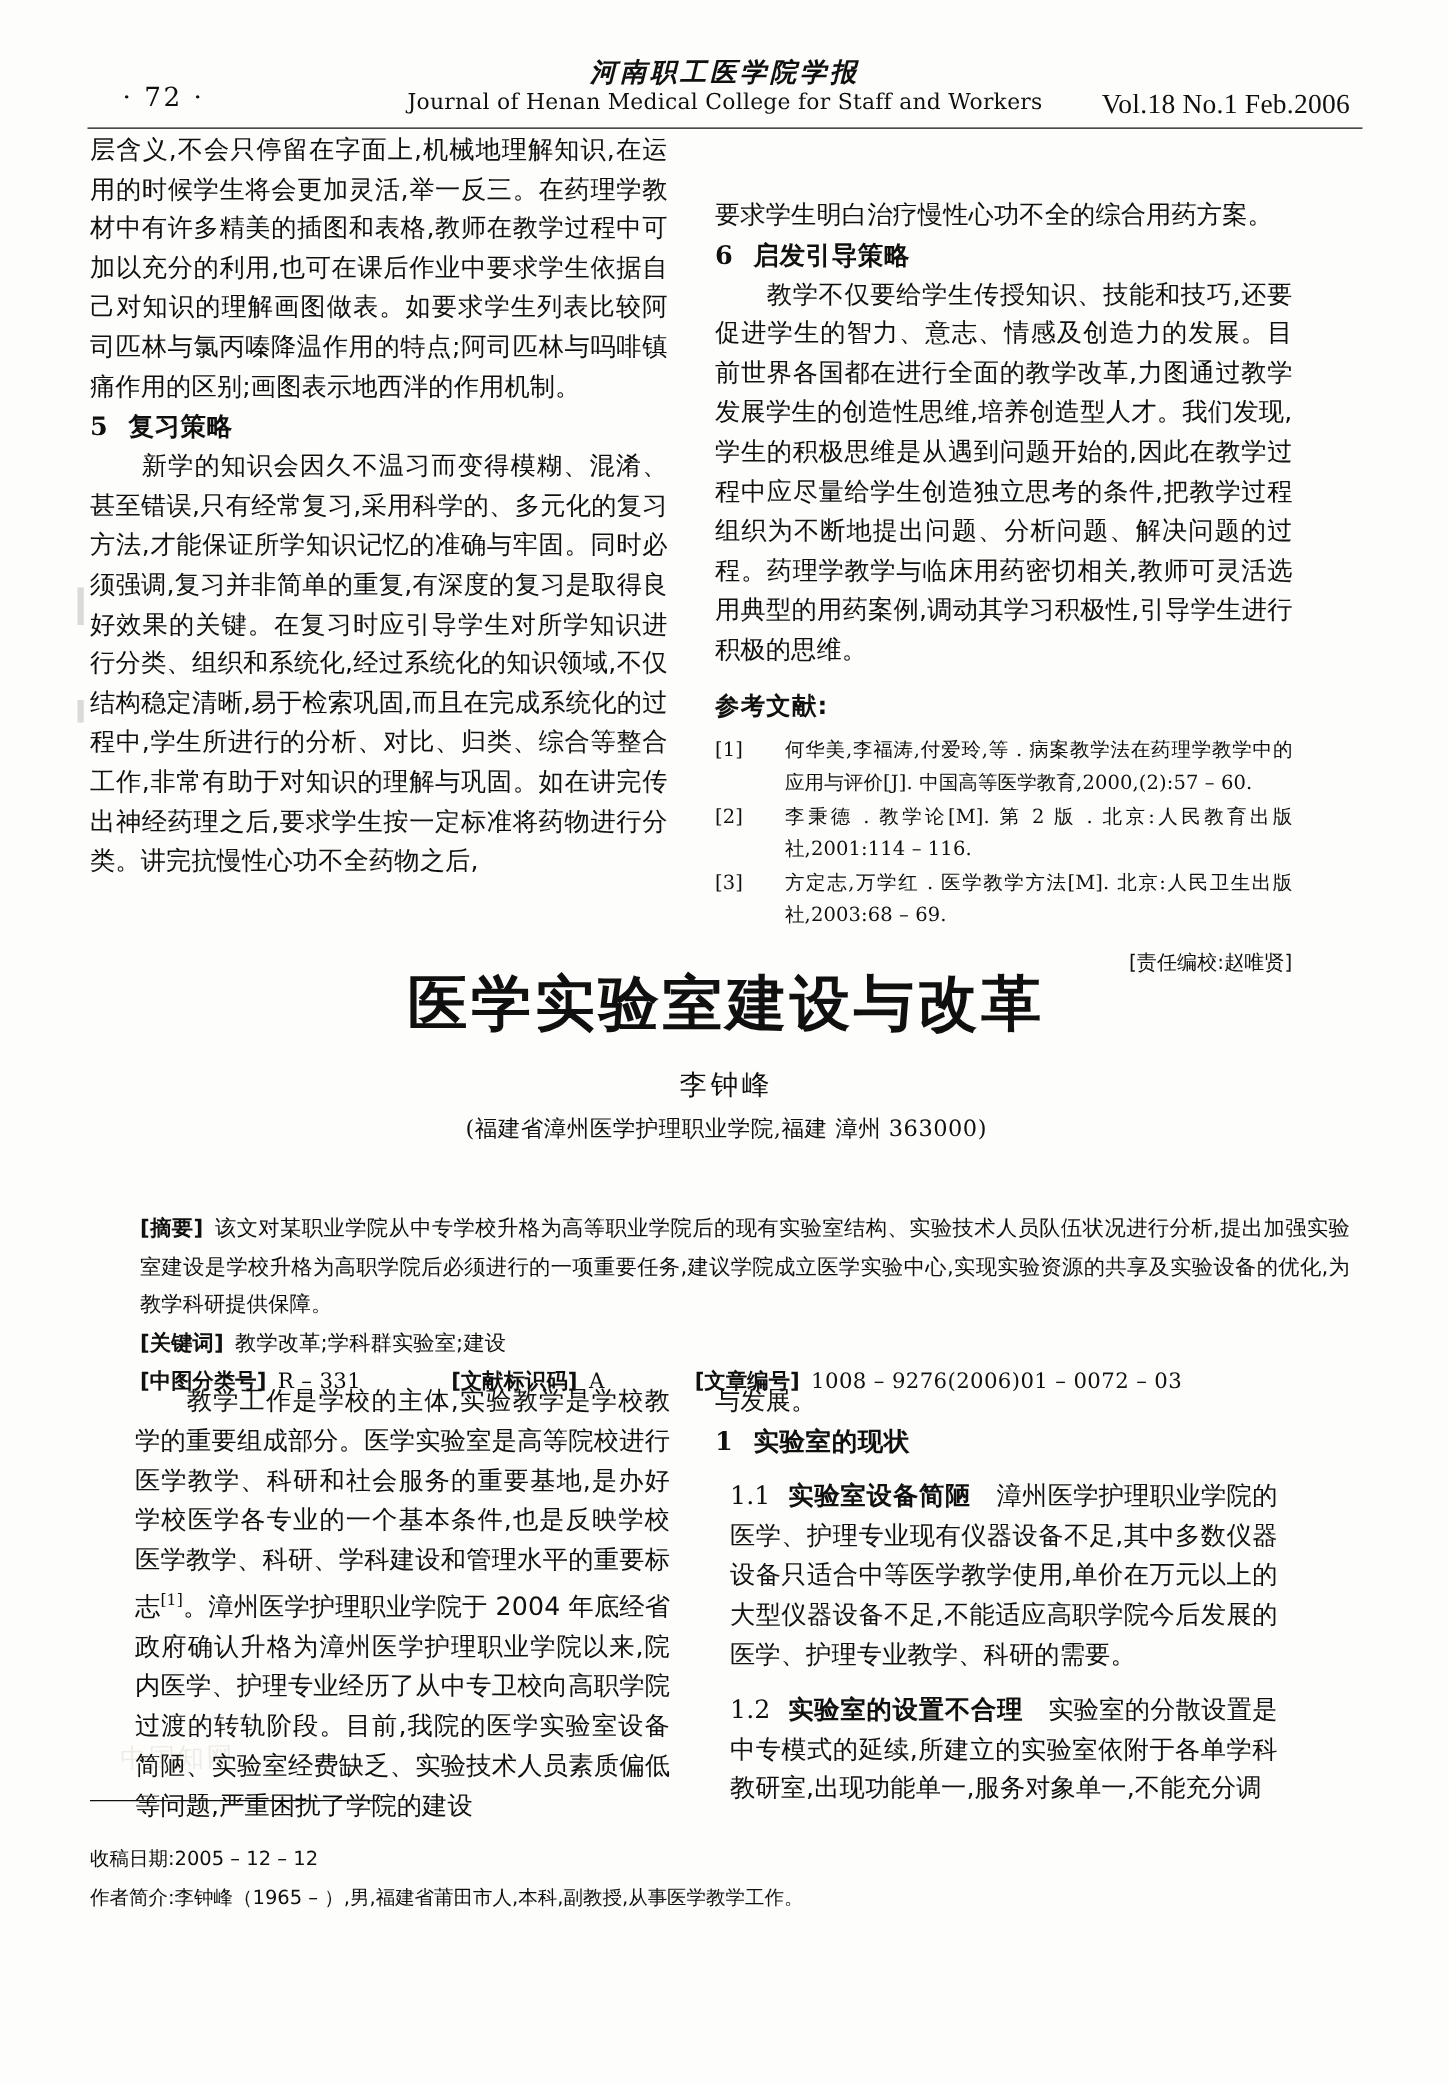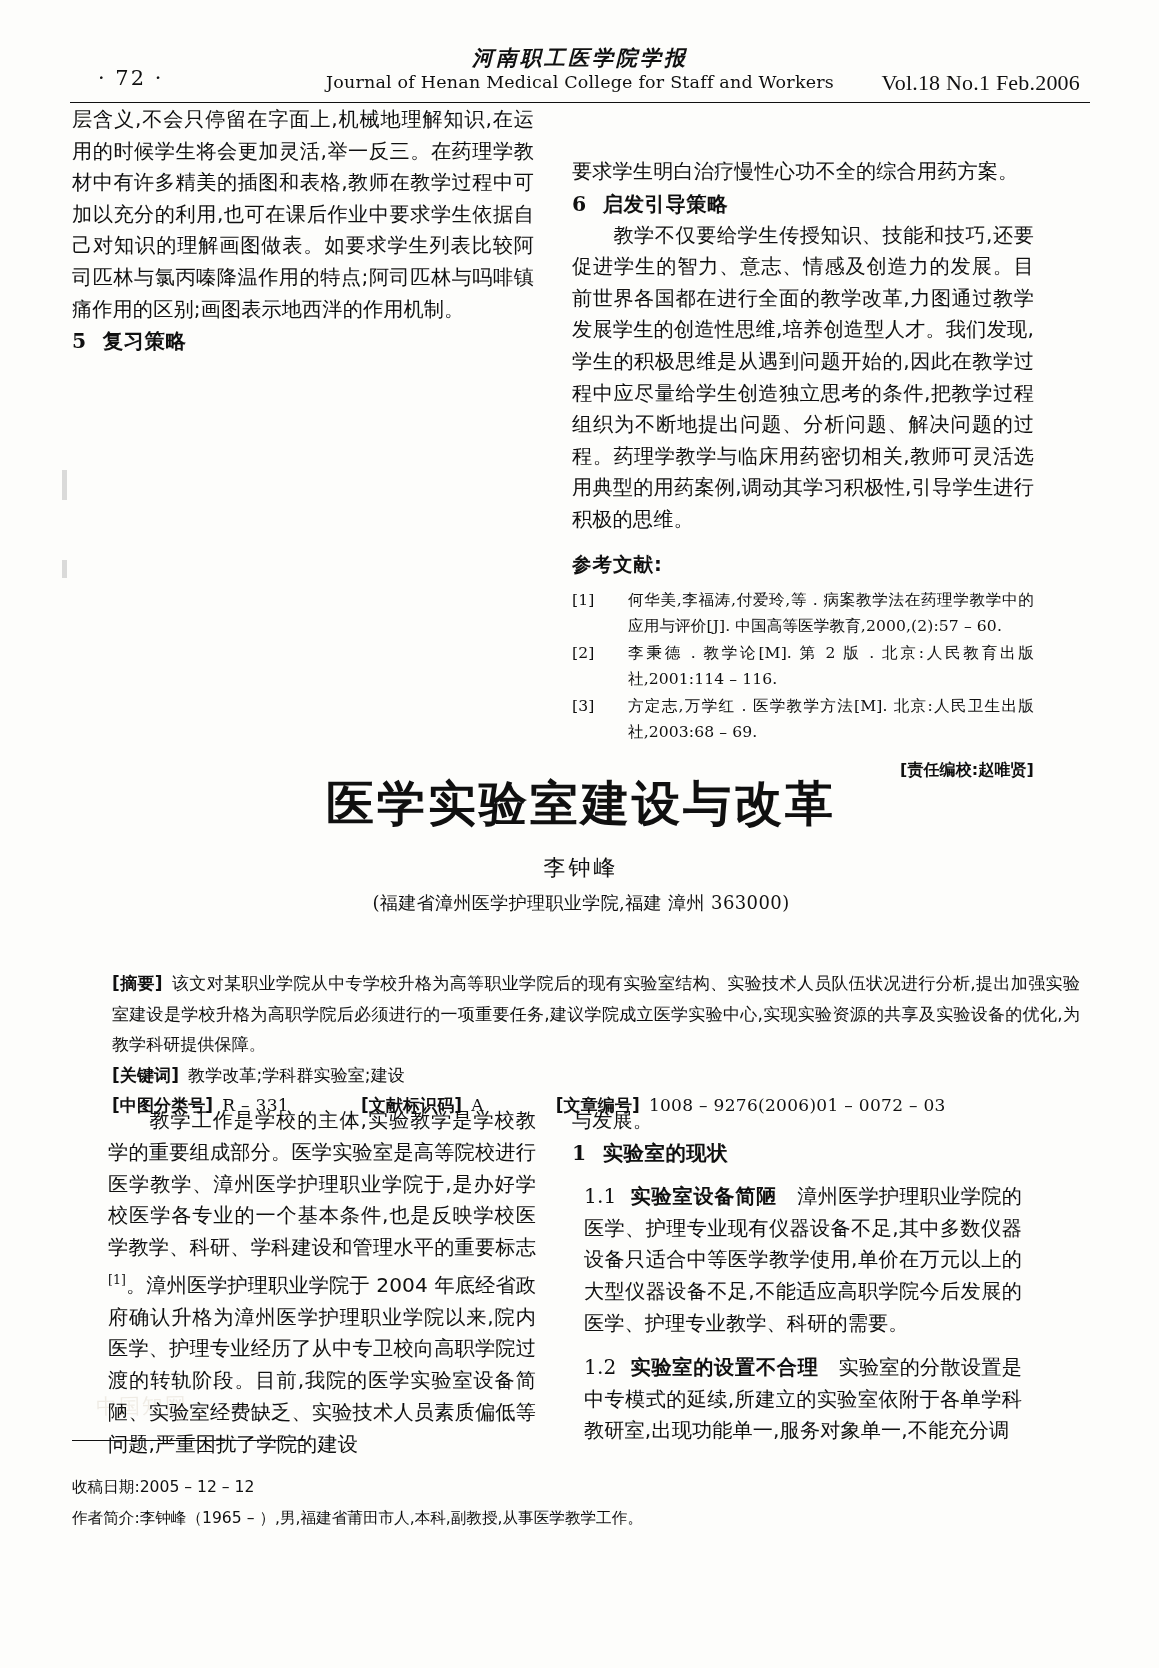--- a/index.html
+++ b/index.html
@@ -119,21 +119,20 @@
   .ref .tag {
     position: absolute;
     left: 0; top: 0;
     font-family: "DejaVu Serif", serif;
   }
   .editor-line {
     margin-top: 9px;
     text-align: right;
     font-size: 16px;
     font-family: "DejaVu Sans", sans-serif;
-    font-weight: bold;
   }
 
   
   .art2 {
     position: absolute;
     left: 72px;
     top: 775px;
     width: 1018px;
   }
   .art-title {
@@ -271,20 +270,21 @@
     <div class="folio">· 72 ·</div>
     <div class="journal-cn">河南职工医学院学报</div>
     <div class="journal-en">Journal of Henan Medical College for Staff and Workers</div>
     <div class="issue">Vol.18 No.1 Feb.2006</div>
   </div>
   <div class="rule-top"></div>
 
   <div class="col left">
     <p class="para">层含义,不会只停留在字面上,机械地理解知识,在运用的时候学生将会更加灵活,举一反三。在药理学教材中有许多精美的插图和表格,教师在教学过程中可加以充分的利用,也可在课后作业中要求学生依据自己对知识的理解画图做表。如要求学生列表比较阿司匹林与氯丙嗪降温作用的特点;阿司匹林与吗啡镇痛作用的区别;画图表示地西泮的作用机制。</p>
     <p class="sechead"><span class="num">5</span><span>复习策略</span></p>
+    <p class="para indent">新学的知识会因久不温习而变得模糊、混淆、甚至错误,只有经常复习,采用科学的、多元化的复习方法,才能保证所学知识记忆的准确与牢固。同时必须强调,复习并非简单的重复,有深度的复习是取得良好效果的关键。在复习时应引导学生对所学知识进行分类、组织和系统化,经过系统化的知识领域,不仅结构稳定清晰,易于检索巩固,而且在完成系统化的过程中,学生所进行的分析、对比、归类、综合等整合工作,非常有助于对知识的理解与巩固。如在讲完传出神经药理之后,要求学生按一定标准将药物进行分类。讲完抗慢性心功不全药物之后,</p>
   </div>
 
   <div class="col right">
     <p class="para">要求学生明白治疗慢性心功不全的综合用药方案。</p>
     <p class="sechead"><span class="num">6</span><span>启发引导策略</span></p>
     <p class="para indent">教学不仅要给学生传授知识、技能和技巧,还要促进学生的智力、意志、情感及创造力的发展。目前世界各国都在进行全面的教学改革,力图通过教学发展学生的创造性思维,培养创造型人才。我们发现,学生的积极思维是从遇到问题开始的,因此在教学过程中应尽量给学生创造独立思考的条件,把教学过程组织为不断地提出问题、分析问题、解决问题的过程。药理学教学与临床用药密切相关,教师可灵活选用典型的用药案例,调动其学习积极性,引导学生进行积极的思维。</p>
 
     <p class="refhead">参考文献:</p>
     <div class="reflist">
       <div class="ref">
@@ -309,21 +309,21 @@
     <p class="art-affil">(福建省漳州医学护理职业学院,福建 漳州 363000)</p>
   </div>
 
   <div class="absblock">
     <p><span class="lbl">[摘要]</span><span>该文对某职业学院从中专学校升格为高等职业学院后的现有实验室结构、实验技术人员队伍状况进行分析,提出加强实验室建设是学校升格为高职学院后必须进行的一项重要任务,建议学院成立医学实验中心,实现实验资源的共享及实验设备的优化,为教学科研提供保障。</span></p>
     <p class="kw-line"><span class="lbl">[关键词]</span><span>教学改革;学科群实验室;建设</span></p>
     <p class="code-line"><span class="grp"><span class="lbl">[中图分类号]</span><span class="val">R – 331</span></span><span class="gap1"></span><span class="grp"><span class="lbl">[文献标识码]</span><span class="val">A</span></span><span class="gap2"></span><span class="grp"><span class="lbl">[文章编号]</span><span class="val">1008 – 9276(2006)01 – 0072 – 03</span></span></p>
   </div>
 
   <div class="col2 left">
-    <p class="para indent"><span>教学工作是学校的主体,实验教学是学校教学的重要组成部分。医学实验室是高等院校进行医学教学、漳州医学护理职业学院于,是办好学校医学各专业的一个基本条件,也是反映学校医学教学、科研、学科建设和管理水平的重要标志</span><span class="sup">[1]</span><span>。漳州医学护理职业学院于 2004 年底经省政府确认升格为漳州医学护理职业学院以来,院内医学、护理专业经历了从中专卫校向高职学院过渡的转轨阶段。目前,我院的医学实验室设备简陋、实验室经费缺乏、实验技术人员素质偏低等问题,严重困扰了学院的建设</span></p>
+    <p class="para indent"><span>教学工作是学校的主体,实验教学是学校教学的重要组成部分。医学实验室是高等院校进行医学教学、科研和社会服务的重要基地,是办好学校医学各专业的一个基本条件,也是反映学校医学教学、科研、学科建设和管理水平的重要标志</span><span class="sup">[1]</span><span>。漳州医学护理职业学院于 2004 年底经省政府确认升格为漳州医学护理职业学院以来,院内医学、护理专业经历了从中专卫校向高职学院过渡的转轨阶段。目前,我院的医学实验室设备简陋、实验室经费缺乏、实验技术人员素质偏低等问题,严重困扰了学院的建设</span></p>
   </div>
 
   <div class="col2 right">
     <p class="para">与发展。</p>
     <p class="sechead"><span class="num">1</span><span>实验室的现状</span></p>
     <p class="sub"><span class="n">1.1</span><span class="t">实验室设备简陋</span>&nbsp;&nbsp;&nbsp;<span class="rest">漳州医学护理职业学院的医学、护理专业现有仪器设备不足,其中多数仪器设备只适合中等医学教学使用,单价在万元以上的大型仪器设备不足,不能适应高职学院今后发展的医学、护理专业教学、科研的需要。</span></p>
     <p class="sub"><span class="n">1.2</span><span class="t">实验室的设置不合理</span>&nbsp;&nbsp;&nbsp;<span class="rest">实验室的分散设置是中专模式的延续,所建立的实验室依附于各单学科教研室,出现功能单一,服务对象单一,不能充分调</span></p>
   </div>
 
   <div class="fn-rule"></div>

